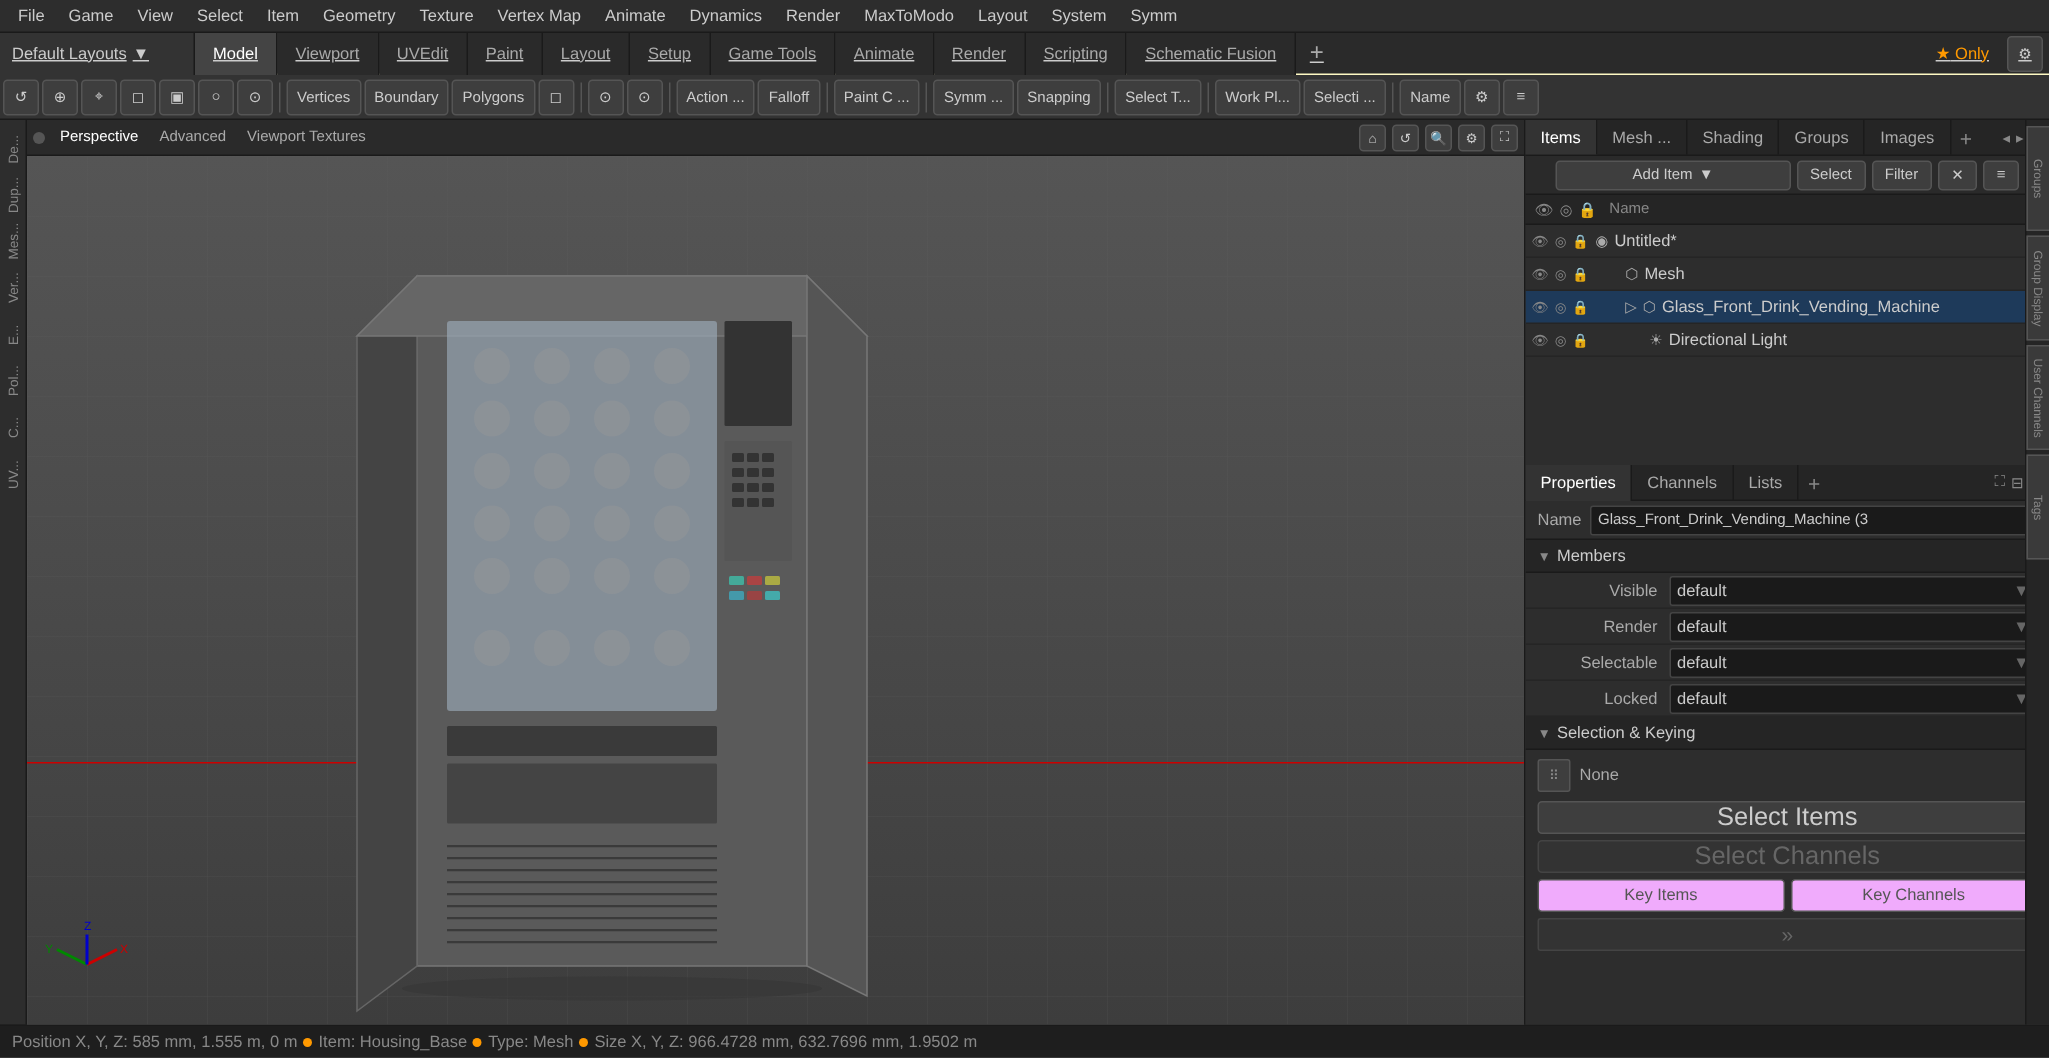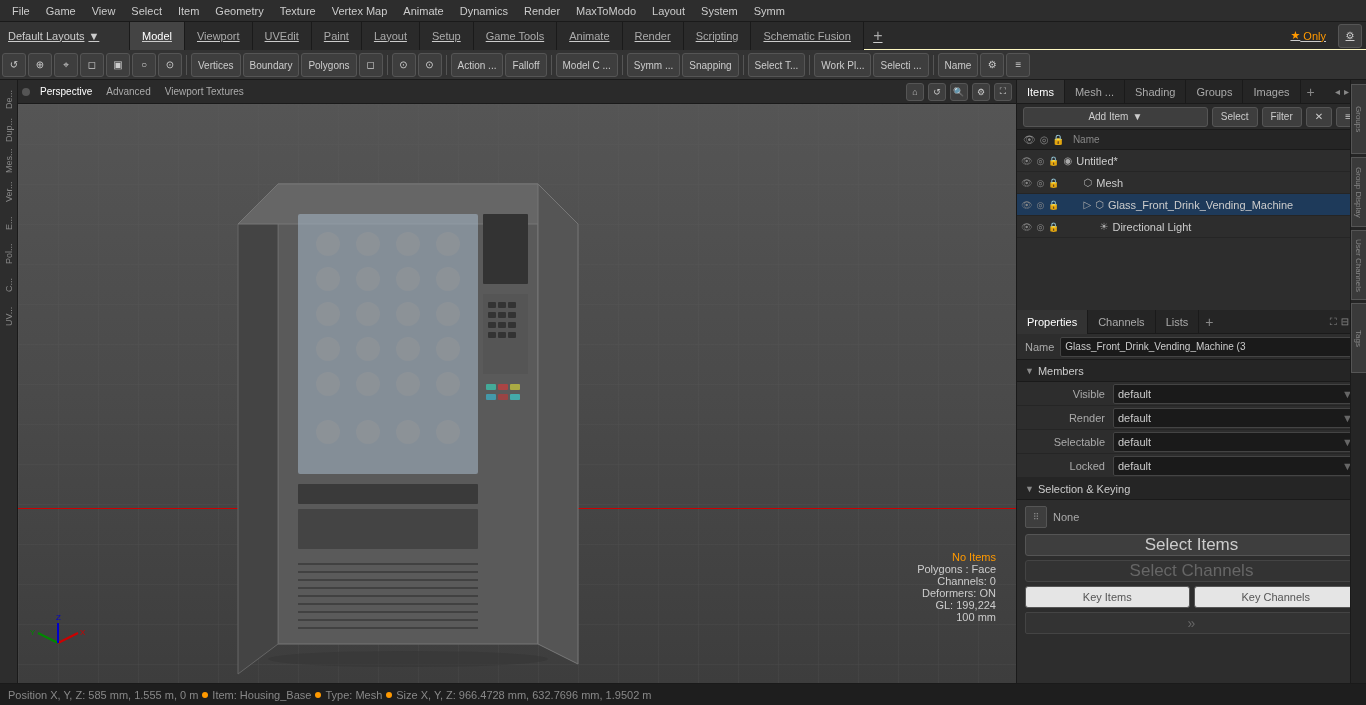--- a/index.html
+++ b/index.html
@@ -287,21 +287,21 @@
       font-size: 10px;
       color: #888;
       cursor: pointer;
     }
 
     
     #add-item-row {
       display: flex;
       align-items: center;
       height: 26px;
-      padding: 0 6px;
+      padding: 0 20px;
       background: #2a2a2a;
       border-bottom: 1px solid #1a1a1a;
       gap: 4px;
     }
     .add-item-btn {
       flex: 1;
       height: 20px;
       background: #3e3e3e;
       border: 1px solid #555;
       border-radius: 3px;
@@ -522,21 +522,21 @@
       border-radius: 3px;
       color: #666;
       font-size: 11px;
       cursor: pointer;
       display: flex;
       align-items: center;
       justify-content: center;
     }
     .half-btn.disabled {
       color: #555;
-      background: #e5e5e5;
+      background: #f0abfc;
       cursor: default;
     }
     .more-btn {
       width: 100%;
       height: 22px;
       background: #333;
       border: 1px solid #444;
       border-radius: 2px;
       color: #666;
       font-size: 14px;
@@ -639,21 +639,21 @@
   <div class="tool-btn">Boundary</div>
   <div class="tool-btn">Polygons</div>
   <div class="tool-icon">◻</div>
   <div class="tool-sep"></div>
   <div class="tool-icon">⊙</div>
   <div class="tool-icon">⊙</div>
   <div class="tool-sep"></div>
   <div class="tool-btn">Action ...</div>
   <div class="tool-btn">Falloff</div>
   <div class="tool-sep"></div>
-  <div class="tool-btn">Model C ...</div>
+  <div class="tool-btn">Paint C ...</div>
   <div class="tool-sep"></div>
   <div class="tool-btn">Symm ...</div>
   <div class="tool-btn">Snapping</div>
   <div class="tool-sep"></div>
   <div class="tool-btn">Select T...</div>
   <div class="tool-sep"></div>
   <div class="tool-btn">Work Pl...</div>
   <div class="tool-btn">Selecti ...</div>
   <div class="tool-sep"></div>
   <div class="tool-btn">Name</div>
@@ -781,28 +781,20 @@
         <svg viewBox="0 0 60 60" xmlns="http://www.w3.org/2000/svg">
           <line x1="30" y1="30" x2="50" y2="20" stroke="#c00" stroke-width="2"></line>
           <line x1="30" y1="30" x2="10" y2="20" stroke="#080" stroke-width="2"></line>
           <line x1="30" y1="30" x2="30" y2="10" stroke="#00c" stroke-width="2"></line>
           <text x="52" y="22" fill="#c00" font-size="8">X</text>
           <text x="2" y="22" fill="#080" font-size="8">Y</text>
           <text x="28" y="7" fill="#00c" font-size="8">Z</text>
         </svg>
       </div>
 
-      <div id="overlay-info">
-        <div class="no-items">No Items</div>
-        <div class="info-line">Polygons : Face</div>
-        <div class="info-line">Channels: 0</div>
-        <div class="info-line">Deformers: ON</div>
-        <div class="info-line">GL: 199,224</div>
-        <div class="info-line">100 mm</div>
-      </div>
     </div>
   </div>
 
   <div id="right-panel" style="position:relative;">
 
     <div id="rp-tabs">
       <div class="rp-tab active">Items</div>
       <div class="rp-tab">Mesh ...</div>
       <div class="rp-tab">Shading</div>
       <div class="rp-tab">Groups</div>

